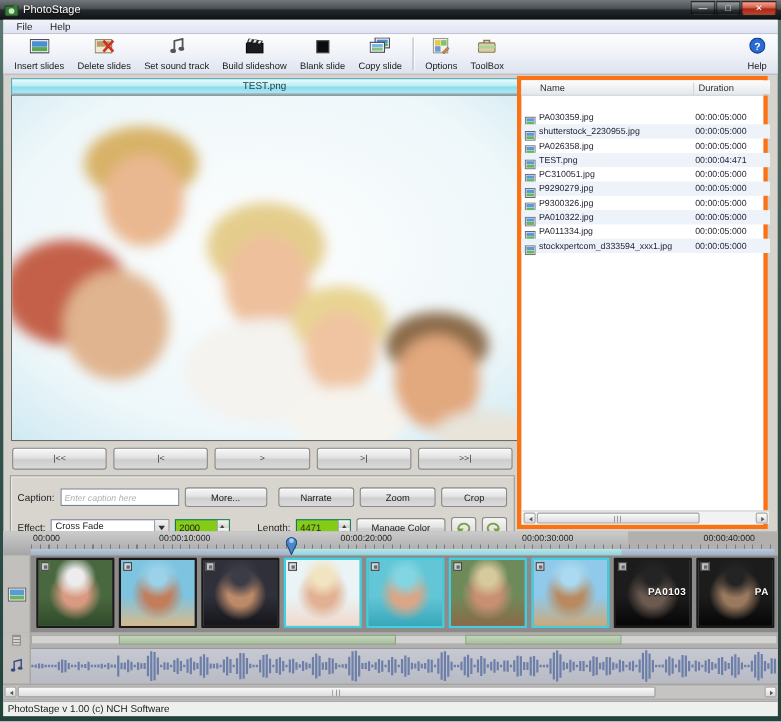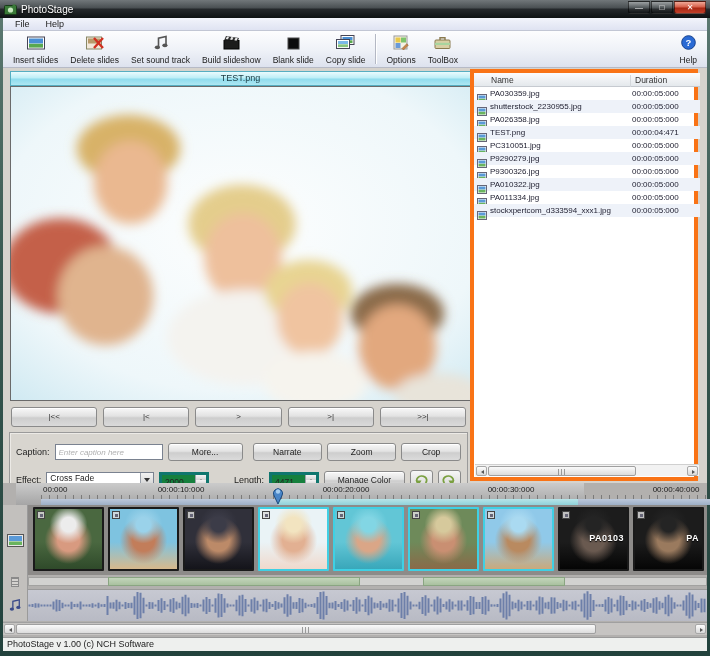--- a/index.html
+++ b/index.html
@@ -35,49 +35,49 @@
 .crow{position:absolute;left:6px;right:6px;display:flex;align-items:center;gap:5px}
 .crow1{top:10px}.crow2{top:37px}
 .clabel{font-size:9px;color:#222;white-space:nowrap}
 .tinput{height:16px;border:1px solid #7a8290;background:#fff;font-size:8px;padding:0 3px;color:#333;font-family:Liberation Sans, sans-serif}
 .tinput::placeholder{color:#b0b0b0;font-style:italic}
 .sbtn{height:18px;border:1px solid #8a8a8a;border-radius:3px;background:linear-gradient(180deg,#f8f8f8 0%,#e3e3e3 45%,#cecece 55%,#dbdbdb 100%);font-size:8.5px;color:#222;text-align:center;line-height:16px;box-shadow:inset 0 1px 0 #fff}
 .combo{display:flex;height:16px;border:1px solid #7a8290;background:#fff;align-items:flex-start}
 .combo .cval{font-size:8.5px;color:#222;padding:0 3px;flex:1;white-space:nowrap}
 .carrow{width:13px;height:100%;background:linear-gradient(180deg,#f2f2f2,#cfcfcf);border-left:1px solid #9aa0aa;display:flex;align-items:center;justify-content:center}
 .carrow:after{content:"";border:3px solid transparent;border-top:4px solid #333;margin-top:3px}
-.spinner{display:flex;height:16px;border:3px solid #0f766e;background:#15803d}
+.spinner{display:flex;height:16px;border:1px solid #0f766e;background:#84cc16}
 .spinner .sval{font-size:8.5px;color:#222;padding:0 3px;flex:1;line-height:14px}
 .spincol{width:11px;display:flex;flex-direction:column;border-left:1px solid #9aa0aa}
 .spincol div{flex:1;background:linear-gradient(180deg,#f4f4f4,#d2d2d2);position:relative}
 .spincol .up:after,.spincol .dn:after{content:"";position:absolute;left:2.5px;border:2.5px solid transparent}
 .spincol .up:after{top:2px;border-bottom:3px solid #444}
 .spincol .dn:after{top:3px;border-top:3px solid #444}
 .iconbtn{width:24px;height:19px;border:1px solid #8a8a8a;border-radius:3px;background:linear-gradient(180deg,#f6f6f6,#d6d6d6);display:flex;align-items:center;justify-content:center}
 
 #file-panel{position:absolute;left:467px;top:51px;width:228px;height:412px;background:#fff;border:4px solid #f97316}
 #file-header{position:absolute;left:0;top:0;width:226px;height:14px;background:linear-gradient(180deg,#fcfcfd,#e4e8ec);border-bottom:1px solid #c6cad0;font-size:8.5px;color:#333}
 #file-header .hname{position:absolute;left:17px;top:2px}
 #file-header .hdur{position:absolute;left:156px;top:2px;border-left:1px solid #d4d8dc;padding-left:4px;top:2px;height:12px}
-#file-rows{position:absolute;left:0;top:14px;width:226px}
+#file-rows{position:absolute;left:0;top:27px;width:226px}
 .frow{position:relative;height:13px;display:flex;align-items:center;padding-left:3px}
 .frow.alt{background:#eef2f9}
 .frow .ficon{width:10px;height:9px;margin-right:3px;flex:none}
 .frow .fname{font-size:8px;color:#223;white-space:nowrap;overflow:hidden;max-width:138px}
 .frow .fdur{position:absolute;left:158px;font-size:8px;color:#223}
 #file-hscroll{position:absolute;left:1px;bottom:1px;width:224px;height:12px;background:#f2f2f2;border-top:1px solid #d0d0d0}
 .scrollarrow{position:absolute;top:1px;width:11px;height:10px;background:linear-gradient(180deg,#fdfdfd,#d8d8d8);border:1px solid #a8a8a8;border-radius:2px}
 .scrollarrow:after{content:"";position:absolute;top:2.5px;border:2.5px solid transparent}
 .scrollarrow.left{left:1px}.scrollarrow.left:after{left:2px;border-right:3.5px solid #555}
 .scrollarrow.right{right:1px}.scrollarrow.right:after{left:4px;border-left:3.5px solid #555}
 .scrollthumb{position:absolute;top:1px;height:10px;background:linear-gradient(180deg,#fafafa,#dcdcdc);border:1px solid #a0a0a0;border-radius:2px}
 .gripdots{position:absolute;left:50%;top:2px;width:8px;height:6px;transform:translateX(-50%);background:repeating-linear-gradient(90deg,#9a9a9a 0 1px,transparent 1px 3px)}
 
 #timeline{position:absolute;left:0px;top:465px;width:704px;height:154px;background:#b2b0ae}
-#ruler{position:absolute;left:13px;top:0;width:568px;height:22px;background:linear-gradient(180deg,#cbcbcb,#a5a5a5)}
+#ruler{position:absolute;left:0;top:0;width:568px;height:22px;background:linear-gradient(180deg,#cbcbcb,#a5a5a5)}
 .tick{position:absolute;top:2px;font-size:8px;color:#1a1a1a;white-space:nowrap}
 #tickmarks{position:absolute;left:25px;top:12px;width:676px;height:4px;background:repeating-linear-gradient(90deg,#7a7a7a 0 1px,transparent 1px 8px)}
 #loadedstrip{position:absolute;left:25px;top:16px;width:676px;height:6px;background:linear-gradient(180deg,#bcc8da,#9dafc6)}
 #selstrip{position:absolute;left:262px;top:16px;width:300px;height:6px;background:linear-gradient(180deg,#b8e4e8,#8fd2da)}
 #playhead{position:absolute;left:257px;top:2px;width:10px;height:20px}
 #slides-gutter{position:absolute;left:0;top:22px;width:25px;height:70px;background:#c2c0bd;border-right:1px solid #9a9a9a;display:flex;align-items:center;justify-content:center}
 #slides-track{position:absolute;left:25px;top:22px;width:679px;height:70px;background:#8d8b89}
 .thumb{position:absolute;top:2px;width:71px;height:64px;border-radius:1px;overflow:hidden}
 .thumb .cornericon{position:absolute;left:2px;top:2px;width:8px;height:8px;background:rgba(220,220,220,.85);border:1px solid #444}
 .thumb .cornericon:after{content:"";position:absolute;left:1.5px;top:1.5px;width:3px;height:3px;background:#667}

